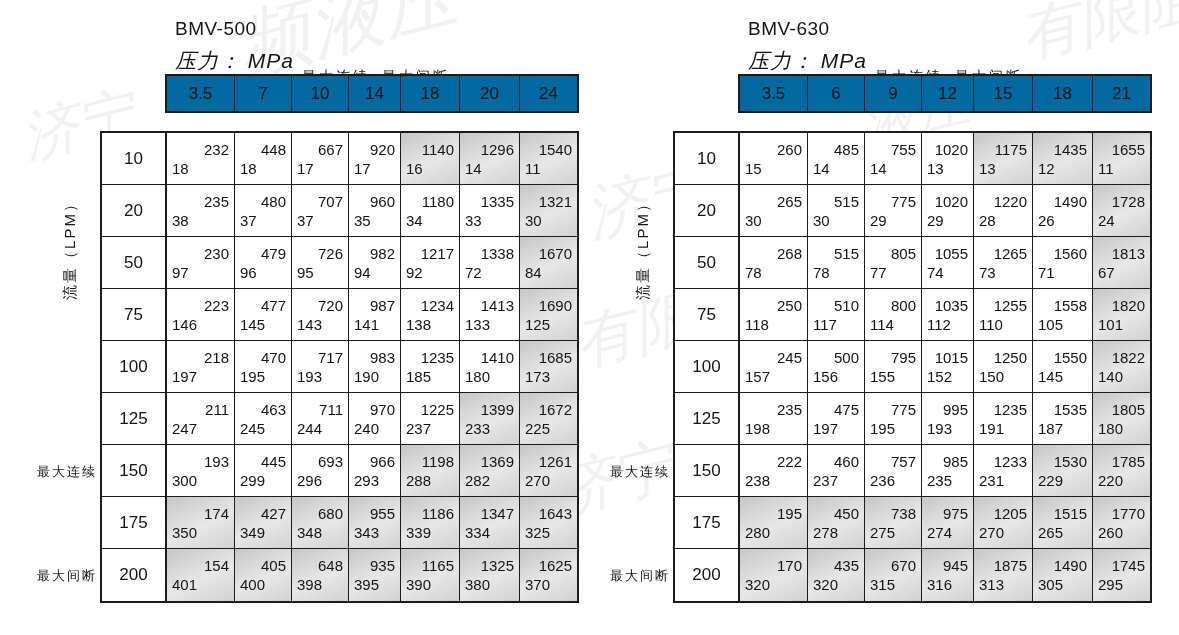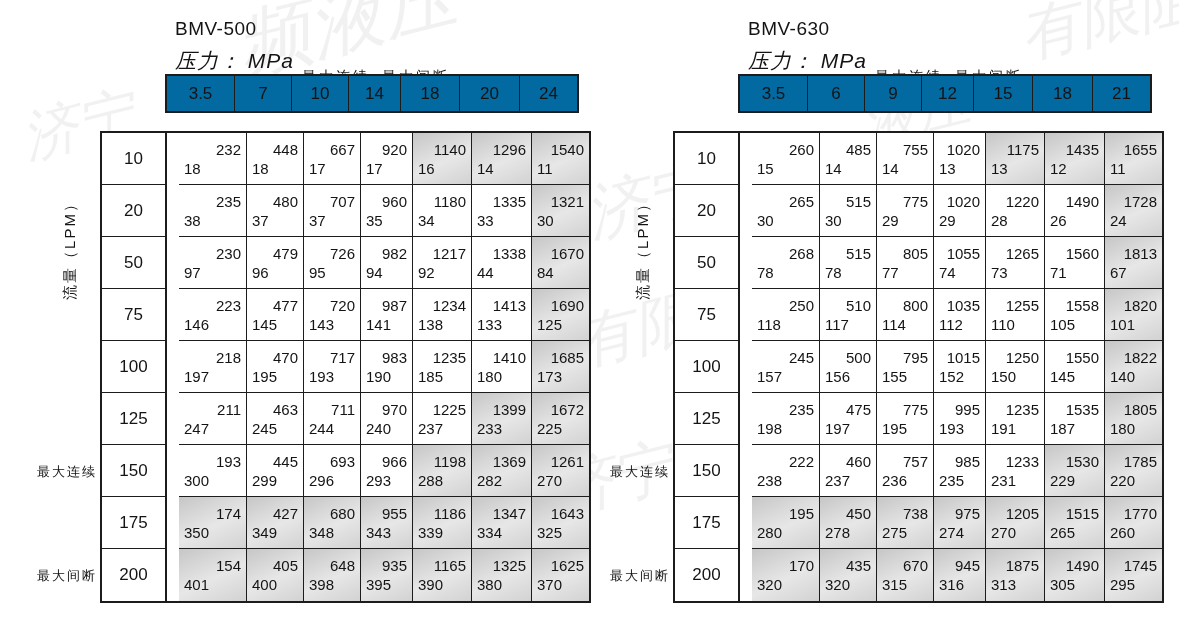--- a/index.html
+++ b/index.html
@@ -43,21 +43,21 @@
 
   .row-labels { position:absolute; left:100px; top:131px;
                 display:grid; grid-template-columns:63px; grid-auto-rows:52px;
                 border:2px solid #1c1c1c; background:#fff; }
   .rlabel { border-bottom:1.5px solid #1c1c1c; display:flex; align-items:center;
             justify-content:center; font-size:17px; }
   .rlabel.lastrow { border-bottom:none; }
 
   .data-grid { position:absolute; left:165px; top:131px;
                display:grid; grid-template-columns:68px 57px 57px 52px 59px 60px 57px;
-               grid-auto-rows:52px; border:2px solid #1c1c1c; background:#fff;padding-left:12px; }
+               grid-auto-rows:52px; border:2px solid #1c1c1c; background:#fff; }
   .cell { border-right:1.5px solid #1c1c1c; border-bottom:1.5px solid #1c1c1c;
           padding:7px 5px 0; font-size:15px; line-height:19px; }
   .cell.lastcol { border-right:none; }
   .cell.lastrow { border-bottom:none; }
   .cell .tq { text-align:right; }
   .cell .sp { text-align:left; }
   .cell.shaded { background:linear-gradient(155deg,#c6c6c6 0%,#e7e7e7 55%,#d2d2d2 100%); }
 
   .flow-label { position:absolute; left:-12px; top:238px; width:164px; text-align:center;
                 transform:rotate(-90deg); font-size:15px; letter-spacing:2px; white-space:nowrap; }
@@ -178,21 +178,21 @@
       <div class="cell">
         <div class="tq">982</div>
         <div class="sp">94</div>
       </div>
       <div class="cell">
         <div class="tq">1217</div>
         <div class="sp">92</div>
       </div>
       <div class="cell">
         <div class="tq">1338</div>
-        <div class="sp">44</div>
+        <div class="sp">72</div>
       </div>
       <div class="cell shaded lastcol">
         <div class="tq">1670</div>
         <div class="sp">84</div>
       </div>
       <div class="cell">
         <div class="tq">223</div>
         <div class="sp">146</div>
       </div>
       <div class="cell">

